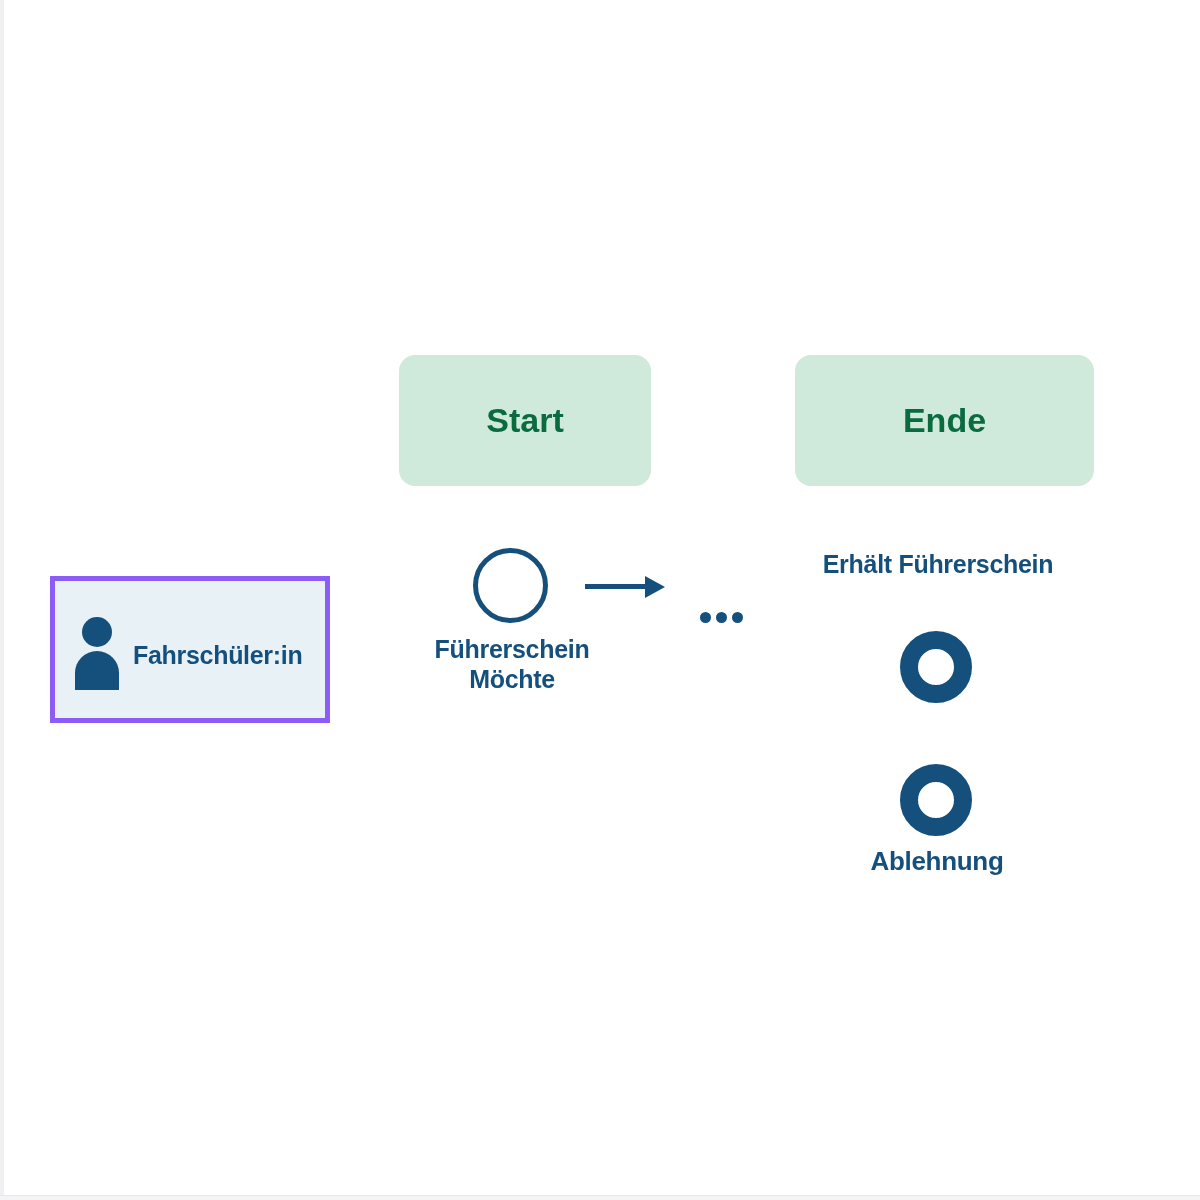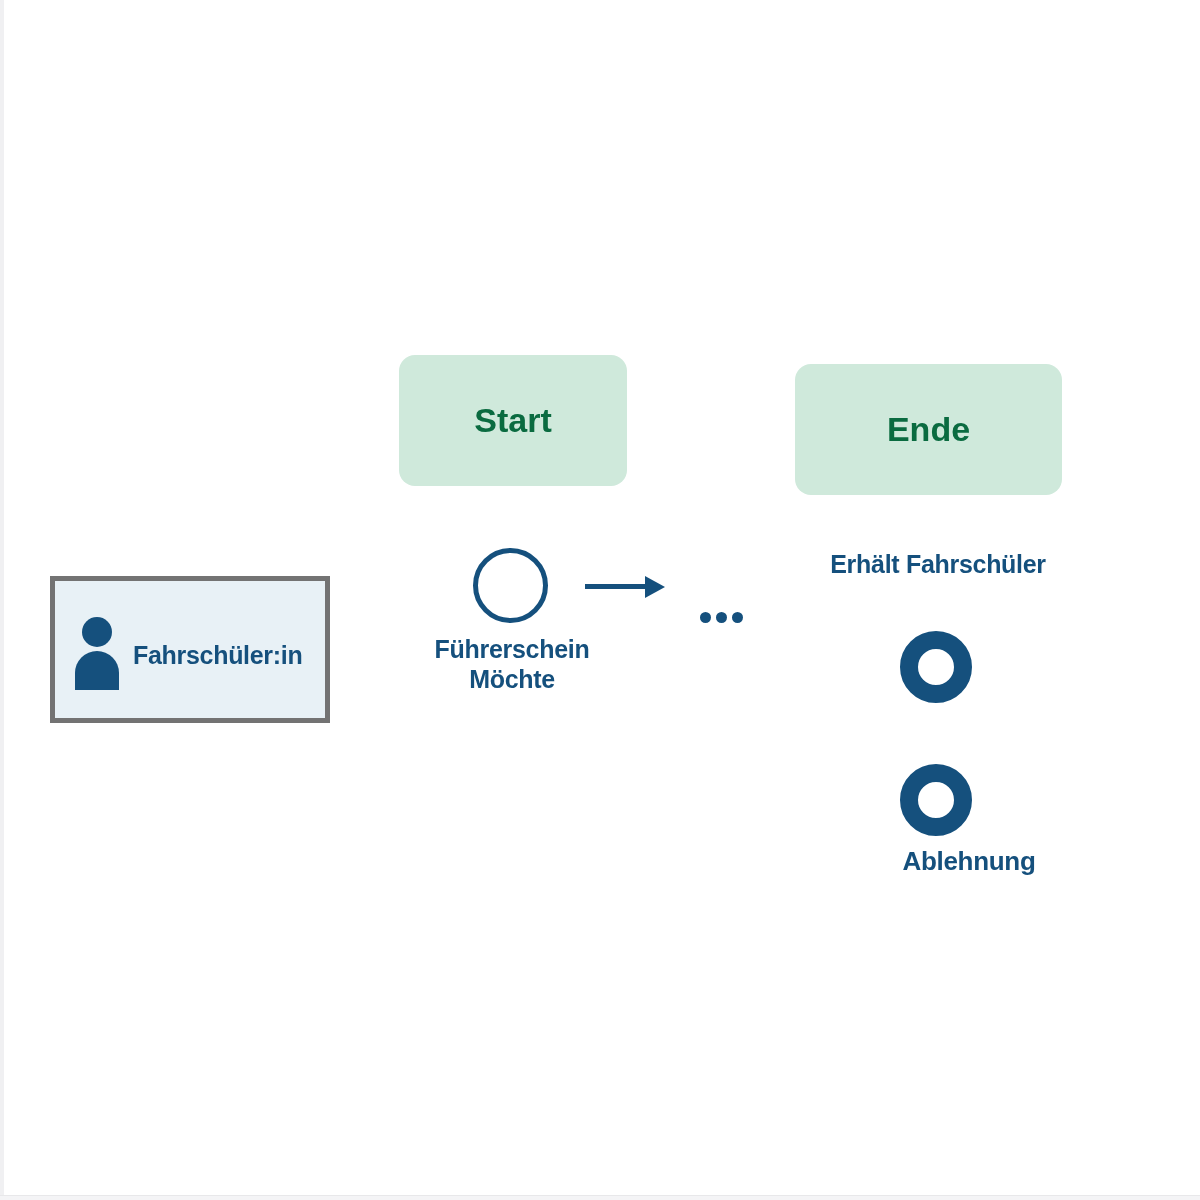--- a/index.html
+++ b/index.html
@@ -18,35 +18,35 @@
   }
   .edge-bottom {
     position: absolute; left: 0; bottom: 0;
     width: 1200px; height: 5px;
     background: #f4f4f6;
     border-top: 1px solid #e8e8ea;
     box-sizing: border-box;
   }
   .terminal {
     position: absolute;
-    width: 228px; height: 131px;
+    width: 252px; height: 131px;
     background: #cfe9db;
     border-radius: 16px;
     display: flex; align-items: center; justify-content: center;
     color: #0a6b40;
     font-size: 34px; font-weight: 700;
   }
   .terminal.start { left: 399px; top: 355px; }
-  .terminal.ende  { left: 795px; top: 364px; width: 267px; }
+  .terminal.ende  { left: 795px; top: 355px; width: 299px; }
 
   .actor-box {
     position: absolute; left: 50px; top: 576px;
     width: 280px; height: 147px;
     background: #e8f1f6;
-    border: 5px solid #737373;
+    border: 5px solid #8b5cf6;
     box-sizing: border-box;
   }
   .person-icon { position: absolute; left: 20px; top: 36px; width: 46px; height: 73px; }
   .person-head {
     position: absolute; left: 7px; top: 0;
     width: 30px; height: 30px;
     background: #15507d; border-radius: 50%;
   }
   .person-body {
     position: absolute; left: 0; top: 34px;
@@ -89,21 +89,21 @@
   .ellipsis-dots .d3 { left: 32px; }
 
   .label {
     position: absolute;
     color: #15507d; font-weight: 700;
     text-align: center;
     letter-spacing: -0.3px;
   }
   .start-event-label { left: 382px; top: 634px; width: 260px; font-size: 25px; line-height: 30px; }
   .end-success-label { left: 808px; top: 549px; width: 260px; font-size: 25px; line-height: 30px; }
-  .reject-label      { left: 869px; top: 847px; width: 200px; font-size: 26px; line-height: 28px; }
+  .reject-label      { left: 837px; top: 847px; width: 200px; font-size: 26px; line-height: 28px; }
 
   .event-ring {
     position: absolute;
     width: 36px; height: 36px;
     border: 18px solid #15507d; border-radius: 50%;
     background: #ffffff;
     box-sizing: content-box;
   }
   .ring-success { left: 900px; top: 631px; }
   .ring-reject  { left: 900px; top: 764px; }
@@ -142,21 +142,21 @@
     <span class="dot d2"></span>
     <span class="dot d3"></span>
   </div>
 
   <div class="label start-event-label">
     <div>Führerschein</div>
     <div>Möchte</div>
   </div>
 
   <div class="label end-success-label">
-    <div>Erhält Fahrschüler</div>
+    <div>Erhält Führerschein</div>
   </div>
 
   <div class="event-ring ring-success"></div>
 
   <div class="event-ring ring-reject"></div>
 
   <div class="label reject-label">Ablehnung</div>
 
 </div>
 

